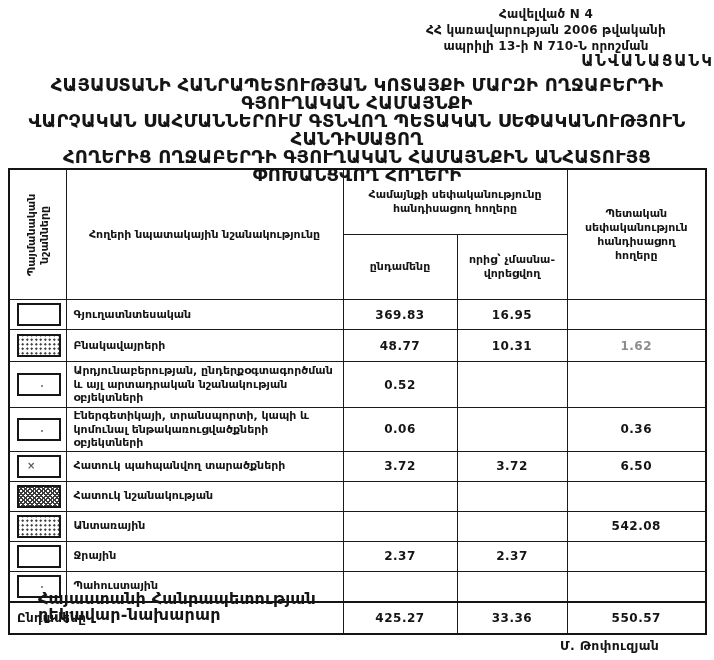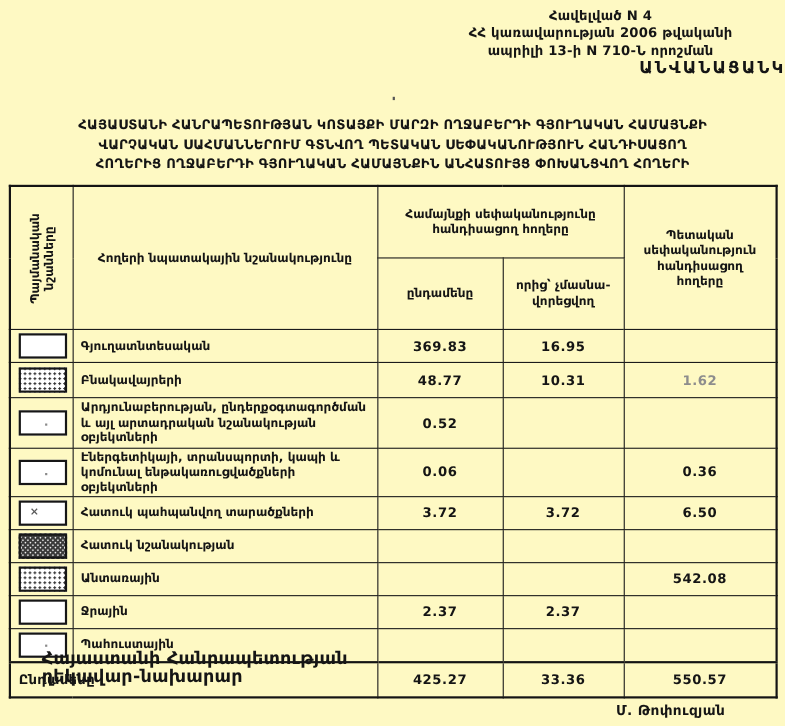--- a/index.html
+++ b/index.html
@@ -1,35 +1,35 @@
 <!DOCTYPE html>
 <html><head>
 <meta charset="utf-8">
 <style>
   html,body{margin:0;padding:0;background:#e8e8e8;}
   .page{
-    position:relative;width:714px;height:660px;background:#fef9c3;
+    position:relative;width:714px;height:660px;background:#ffffff;
     font-family:"DejaVu Sans","Liberation Sans",sans-serif;
     color:#151515;overflow:hidden;
   }
   
   .appendix-ref{
     position:absolute;top:6px;right:8px;width:320px;
     text-align:center;font-size:12px;font-weight:bold;line-height:16px;
     letter-spacing:.2px;
   }
   
   .doc-title{
     position:absolute;top:52px;left:0;width:100%;
     text-align:right;font-size:15px;font-weight:bold;letter-spacing:2px;
   }
   
   .doc-subtitle{
-    position:absolute;top:104px;left:6px;right:6px;
-    text-align:center;font-size:12px;font-weight:bold;line-height:18px;
+    position:absolute;top:76px;left:6px;right:6px;
+    text-align:center;font-size:18px;font-weight:bold;line-height:18px;
     letter-spacing:.2px;
   }
   
   table.land-table{
     position:absolute;top:168px;left:8px;width:697px;
     border-collapse:collapse;table-layout:fixed;
   }
   table.land-table col.c1{width:57px;}
   table.land-table col.c2{width:277px;}
   table.land-table col.c3{width:114px;}

